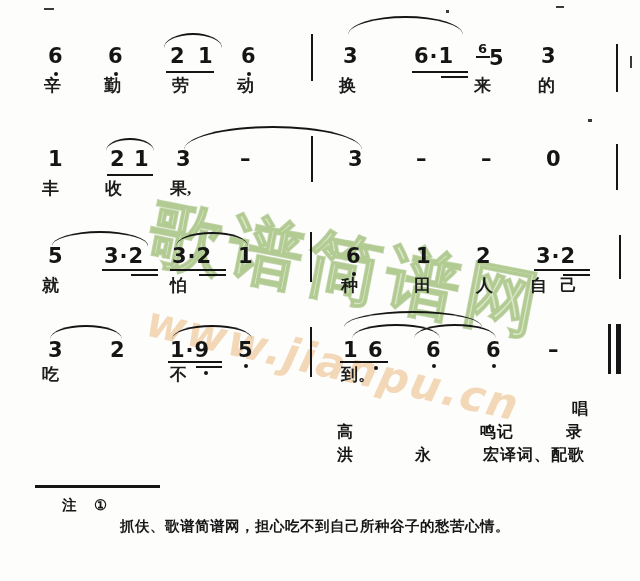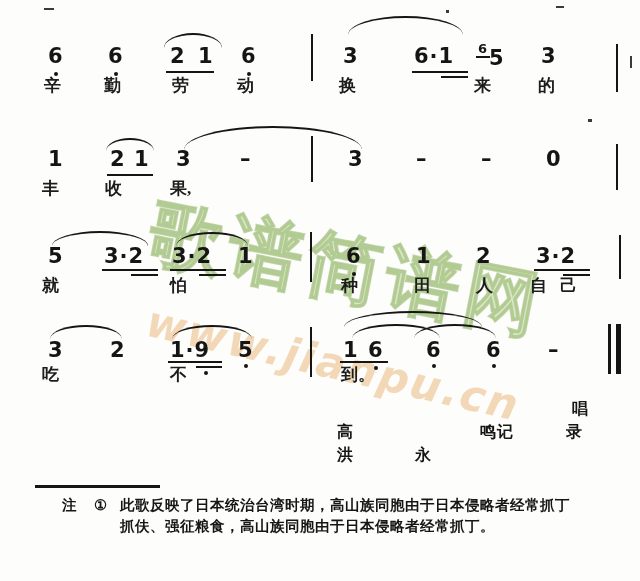--- a/index.html
+++ b/index.html
@@ -156,20 +156,20 @@
   <span class="ly" style="left:42px;top:366px;">吃</span>
   <span class="ly" style="left:170px;top:366px;">不</span>
   <span class="ly" style="left:341px;top:366px;">到。</span>
 
   <span class="cr" style="left:572px;top:401px;">唱</span>
   <span class="cr" style="left:337px;top:424px;">高</span>
   <span class="cr" style="left:480px;top:424px;">鸣记</span>
   <span class="cr" style="left:566px;top:424px;">录</span>
   <span class="cr" style="left:337px;top:447px;">洪</span>
   <span class="cr" style="left:415px;top:447px;">永</span>
+  <span class="cr" style="left:483px;top:447px;">宏译词、配歌</span>
 
   <div class="speck" style="left:35px;top:485px;width:125px;height:3px;background:#151515;"></div>
   <span class="fn" style="left:62px;top:497px;">注</span>
   <span class="fn" style="left:94px;top:497px;">①</span>
-  <span class="fn" style="left:120px;top:497px;">此歌反映了日本统治台湾时期，高山族同胞由于日本侵略者经常抓丁</span>
-  <span class="fn" style="left:120px;top:518px;">抓伕、强征粮食，高山族同胞由于日本侵略者经常抓丁。</span>
+  <span class="fn" style="left:120px;top:518px;">抓伕、歌谱简谱网，担心吃不到自己所种谷子的愁苦心情。</span>
 
 </div>
 
 </body></html>

